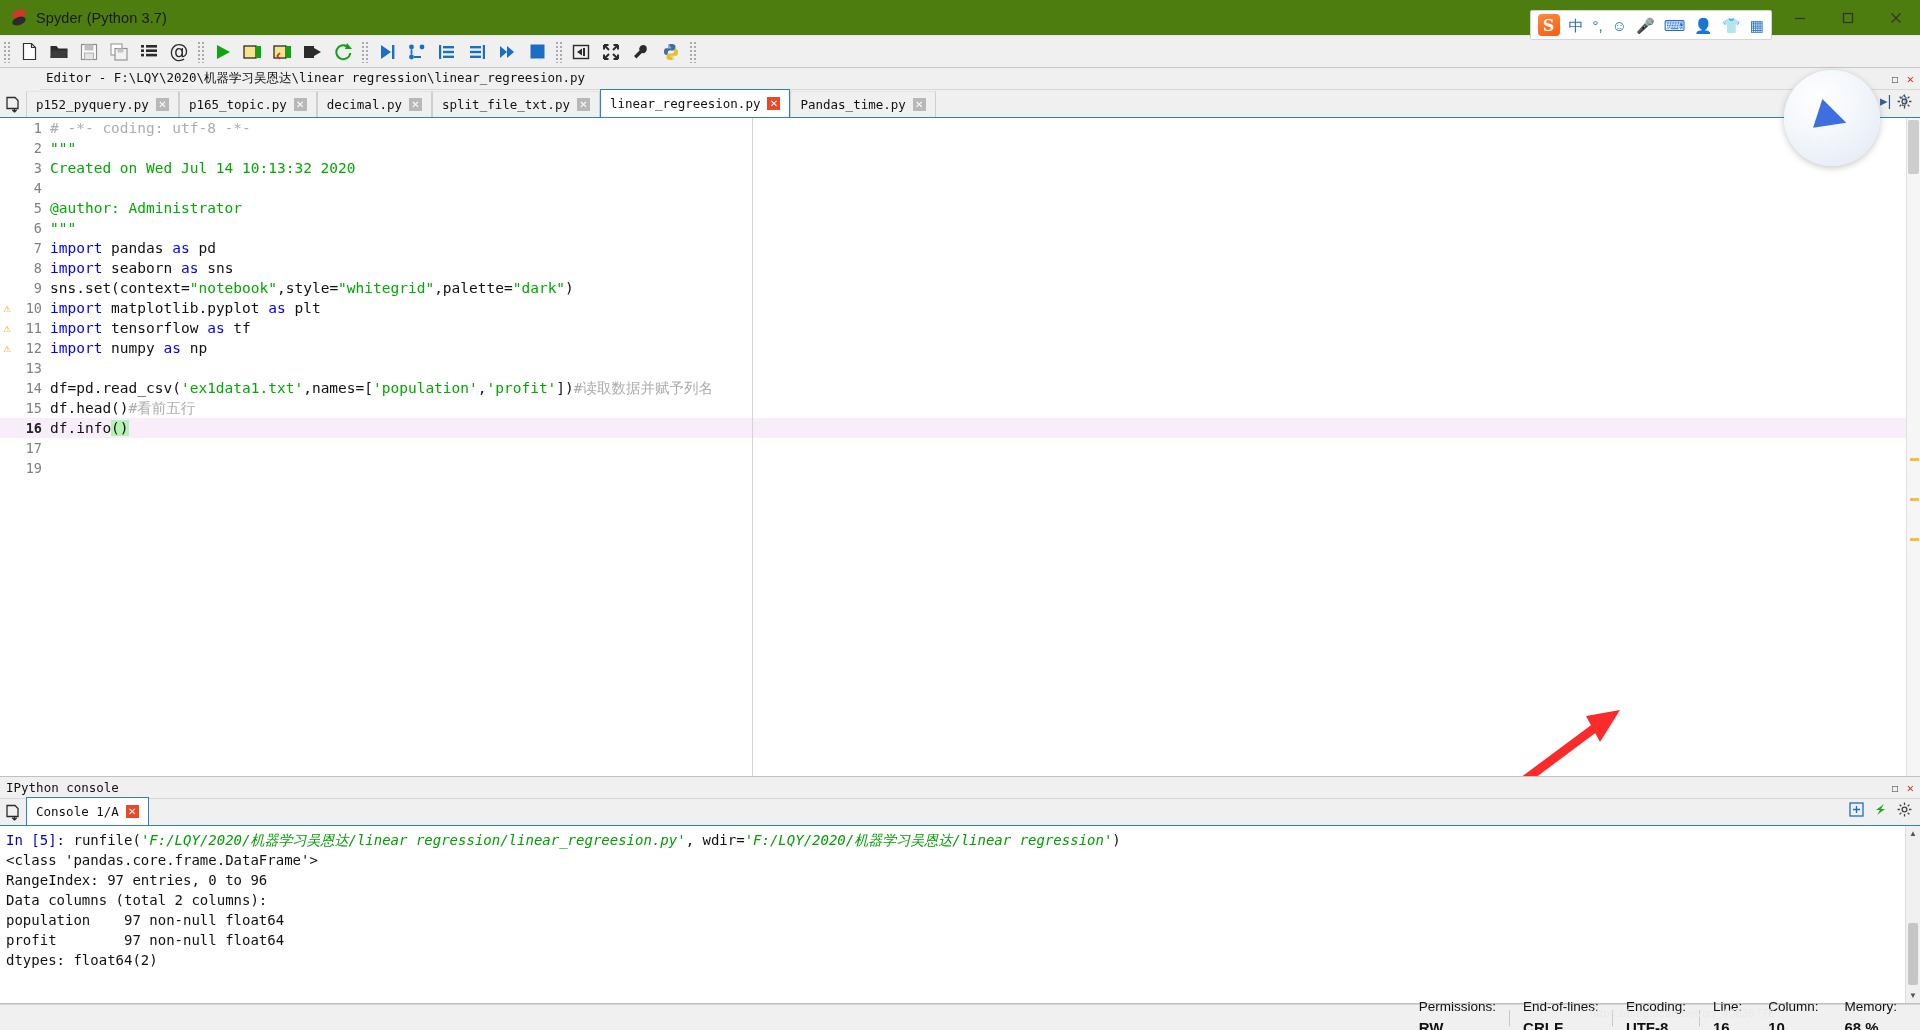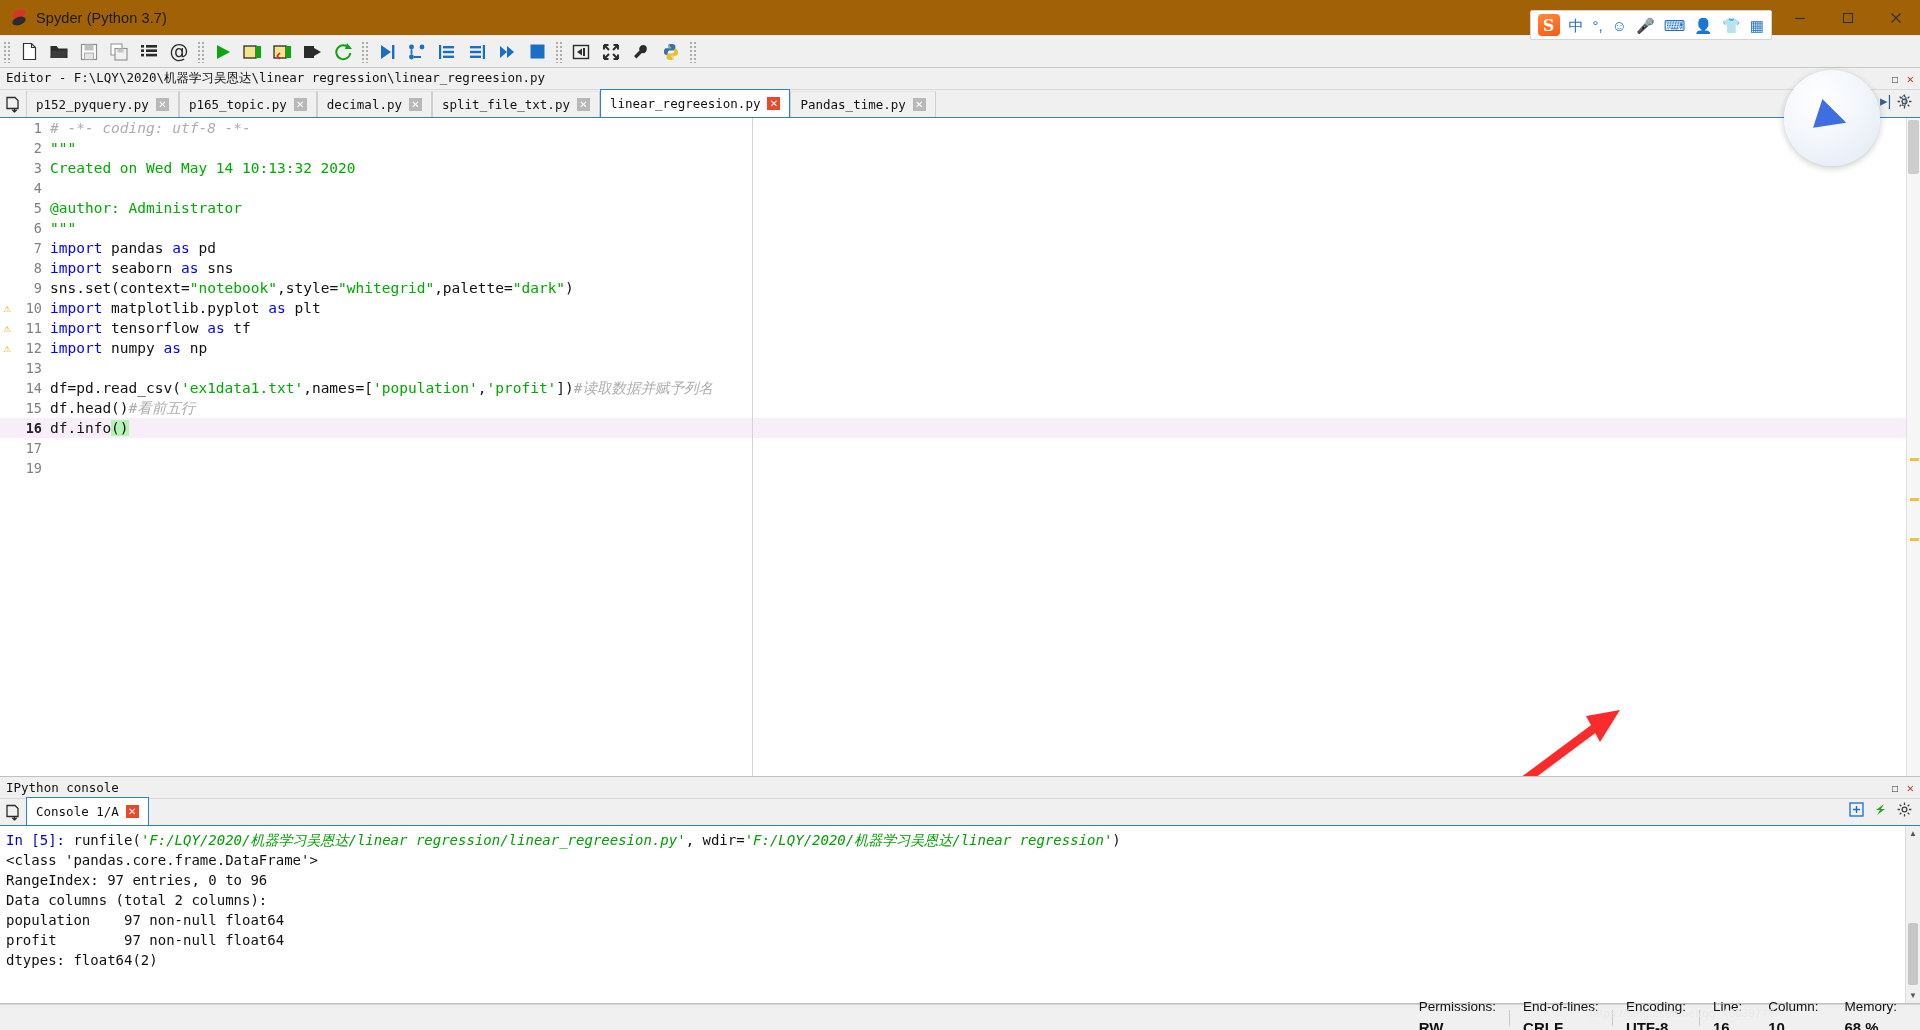--- a/index.html
+++ b/index.html
@@ -13,21 +13,21 @@
   #app {
     position: relative;
     width: 1920px; height: 1030px;
     background: #f0f0f0;
     display: flex; flex-direction: column;
   }
 
   
   .titlebar {
     height: 36px; min-height: 36px;
-    background: #a16207;
+    background: #4d7c0f;
     display: flex; align-items: center;
     border-bottom: 1px solid #e4e4e4;
     position: relative;
   }
   .title-icon {
     width: 18px; height: 18px; margin-left: 10px; margin-right: 8px;
     position: relative; flex: none;
   }
   .title-icon .sp1, .title-icon .sp2 {
     position: absolute; width: 14px; height: 8px; border-radius: 7px/4px;
@@ -133,21 +133,21 @@
   .floater-btns .fb { color: #3a5c8c; font-size: 15px; }
 
   
   .pane-header {
     height: 22px; min-height: 22px;
     background: #f0f0f0;
     border-bottom: 1px solid #d8d8d8;
     display: flex; align-items: center;
     font-family: "DejaVu Sans Mono", monospace;
     font-size: 12.5px; color: #111;
-    padding-left: 6px; position: relative;
+    padding-left: 6px; position: relative; margin-left: 40px;
   }
   .pane-header .hdr-btns {
     position: absolute; right: 6px; display: flex; gap: 8px; align-items: center;
     color: #333; font-size: 12px;
   }
 
   
   .tabsrow {
     height: 28px; min-height: 28px;
     background: #f0f0f0;
@@ -203,21 +203,21 @@
   }
   .lineno {
     width: 34px; text-align: right; padding-right: 6px;
     color: #808080; font-size: 13.5px; flex: none;
     font-family: "DejaVu Sans Mono", monospace;
   }
   .code-line.current .lineno { color: #222; font-weight: bold; }
   .code-text { padding-left: 2px; color: #111; }
   .k-kw   { color: #0000ff; }
   .k-str  { color: #00aa00; }
-  .k-com  { color: #adadad; font-style: italic; }
+  .k-com  { color: #adadad; }
   .k-doc  { color: #00aa00; }
   .k-match { background: #b5f2b5; }
   .edge-line {
     position: absolute; top: 0; bottom: 0; left: 752px;
     width: 1px; background: #d4d4d4;
   }
   .scroll-marks {
     width: 14px; background: #f6f6f6; position: relative; flex: none;
     border-left: 1px solid #e0e0e0;
   }
@@ -577,21 +577,21 @@
           <path d="M7.5 0.6v2.4M7.5 12v2.4M0.6 7.5h2.4M12 7.5h2.4M2.6 2.6l1.7 1.7M10.7 10.7l1.7 1.7M12.4 2.6l-1.7 1.7M4.3 10.7l-1.7 1.7" stroke="#444" stroke-width="1.3"></path>
         </svg>
     </div>
   </div>
 
   <div class="editor-wrap">
     <div class="code-area" id="code-area">
       <div class="edge-line"></div>
     <div class="code-line"><span class="gutter-warn"></span><span class="lineno">1</span><span class="code-text"><span class="k-com"># -*- coding: utf-8 -*-</span></span></div>
         <div class="code-line"><span class="gutter-warn"></span><span class="lineno">2</span><span class="code-text"><span class="k-doc">"""</span></span></div>
-        <div class="code-line"><span class="gutter-warn"></span><span class="lineno">3</span><span class="code-text"><span class="k-doc">Created on Wed May 14 10:13:32 2020</span></span></div>
+        <div class="code-line"><span class="gutter-warn"></span><span class="lineno">3</span><span class="code-text"><span class="k-doc">Created on Wed Jul 14 10:13:32 2020</span></span></div>
         <div class="code-line"><span class="gutter-warn"></span><span class="lineno">4</span><span class="code-text"></span></div>
         <div class="code-line"><span class="gutter-warn"></span><span class="lineno">5</span><span class="code-text"><span class="k-doc">@author: Administrator</span></span></div>
         <div class="code-line"><span class="gutter-warn"></span><span class="lineno">6</span><span class="code-text"><span class="k-doc">"""</span></span></div>
         <div class="code-line"><span class="gutter-warn"></span><span class="lineno">7</span><span class="code-text"><span class="k-kw">import</span><span> pandas </span><span class="k-kw">as</span><span> pd</span></span></div>
         <div class="code-line"><span class="gutter-warn"></span><span class="lineno">8</span><span class="code-text"><span class="k-kw">import</span><span> seaborn </span><span class="k-kw">as</span><span> sns</span></span></div>
         <div class="code-line"><span class="gutter-warn"></span><span class="lineno">9</span><span class="code-text"><span>sns.set(context=</span><span class="k-str">"notebook"</span><span>,style=</span><span class="k-str">"whitegrid"</span><span>,palette=</span><span class="k-str">"dark"</span><span>)</span></span></div>
         <div class="code-line"><span class="gutter-warn">⚠</span><span class="lineno">10</span><span class="code-text"><span class="k-kw">import</span><span> matplotlib.pyplot </span><span class="k-kw">as</span><span> plt</span></span></div>
         <div class="code-line"><span class="gutter-warn">⚠</span><span class="lineno">11</span><span class="code-text"><span class="k-kw">import</span><span> tensorflow </span><span class="k-kw">as</span><span> tf</span></span></div>
         <div class="code-line"><span class="gutter-warn">⚠</span><span class="lineno">12</span><span class="code-text"><span class="k-kw">import</span><span> numpy </span><span class="k-kw">as</span><span> np</span></span></div>
         <div class="code-line"><span class="gutter-warn"></span><span class="lineno">13</span><span class="code-text"></span></div>

